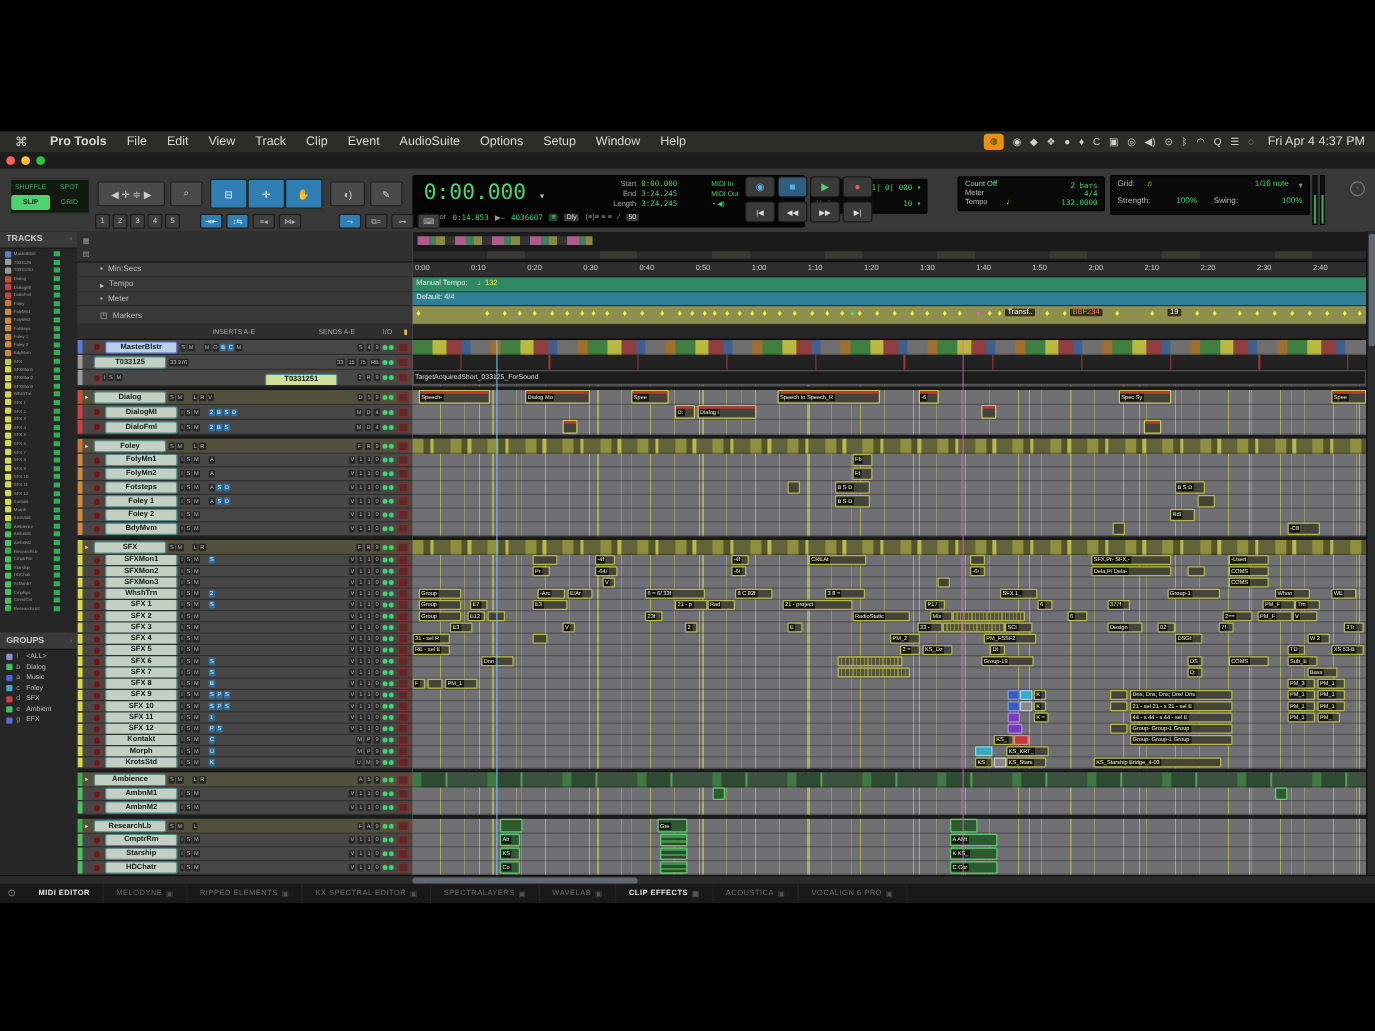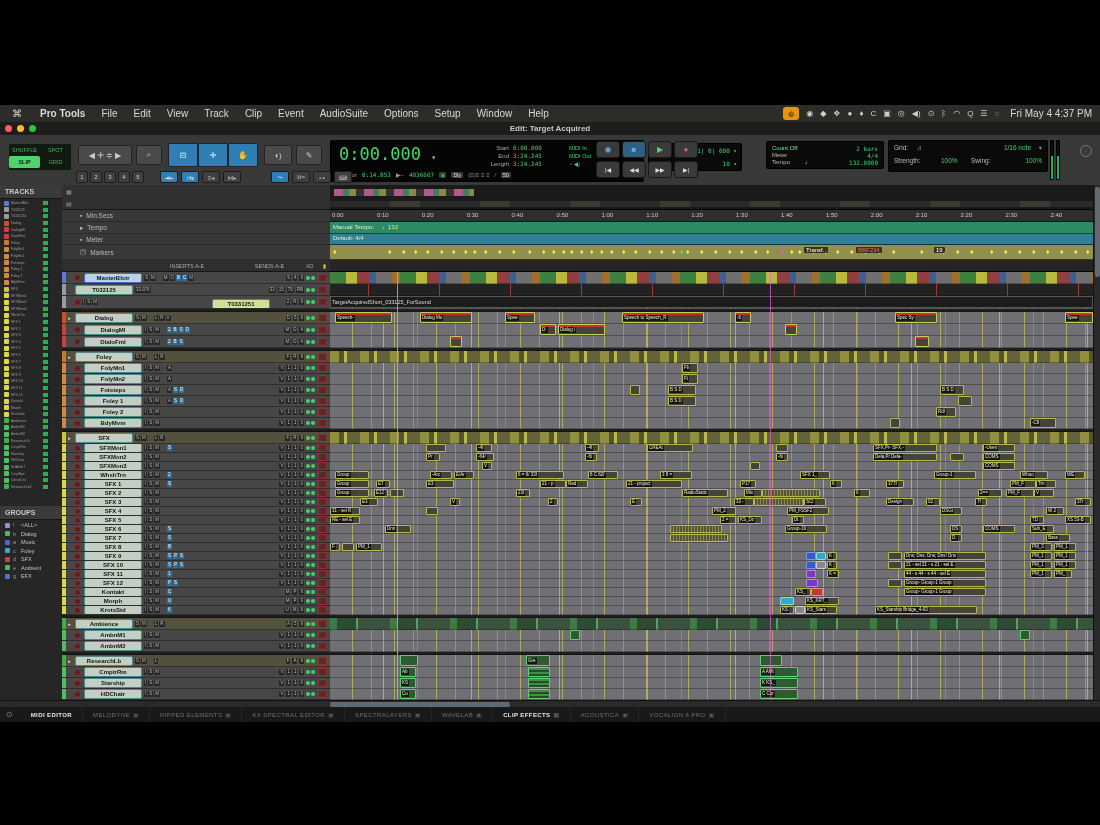--- a/index.html
+++ b/index.html
@@ -189,30 +189,29 @@
           <span class="sicon">▣</span>
           <span class="sicon">◎</span>
           <span class="sicon">◀)</span>
           <span class="sicon">⊙</span>
           <span class="sicon">ᛒ</span>
           <span class="sicon">◠</span>
           <span class="sicon">Q</span>
           <span class="sicon">☰</span>
           <span class="sicon">◌</span>
         </span>
-      <span id="clock">Fri May 4  4:37 PM</span>
+      <span id="clock">Fri Apr 4  4:37 PM</span>
     </div>
   </div>
 
   <div id="window">
     <div id="titlebar">
       <span class="tl" style="background:#ff5f57"></span>
       <span class="tl" style="background:#febc2e"></span>
       <span class="tl" style="background:#28c840"></span>
-      <span id="wtitle">Edit: Target Acquired</span>
     </div>
 
     <div id="toolbar">
       <div class="modebox" id="modebox">
           <div class="mode">SHUFFLE</div>
           <div class="mode">SPOT</div>
           <div class="mode active">SLIP</div>
           <div class="mode">GRID</div>
         </div>
       <div class="tbtn" style="top:10px;left:78px;width:52px;height:18px;">◀ ✛ ≑ ▶</div>

